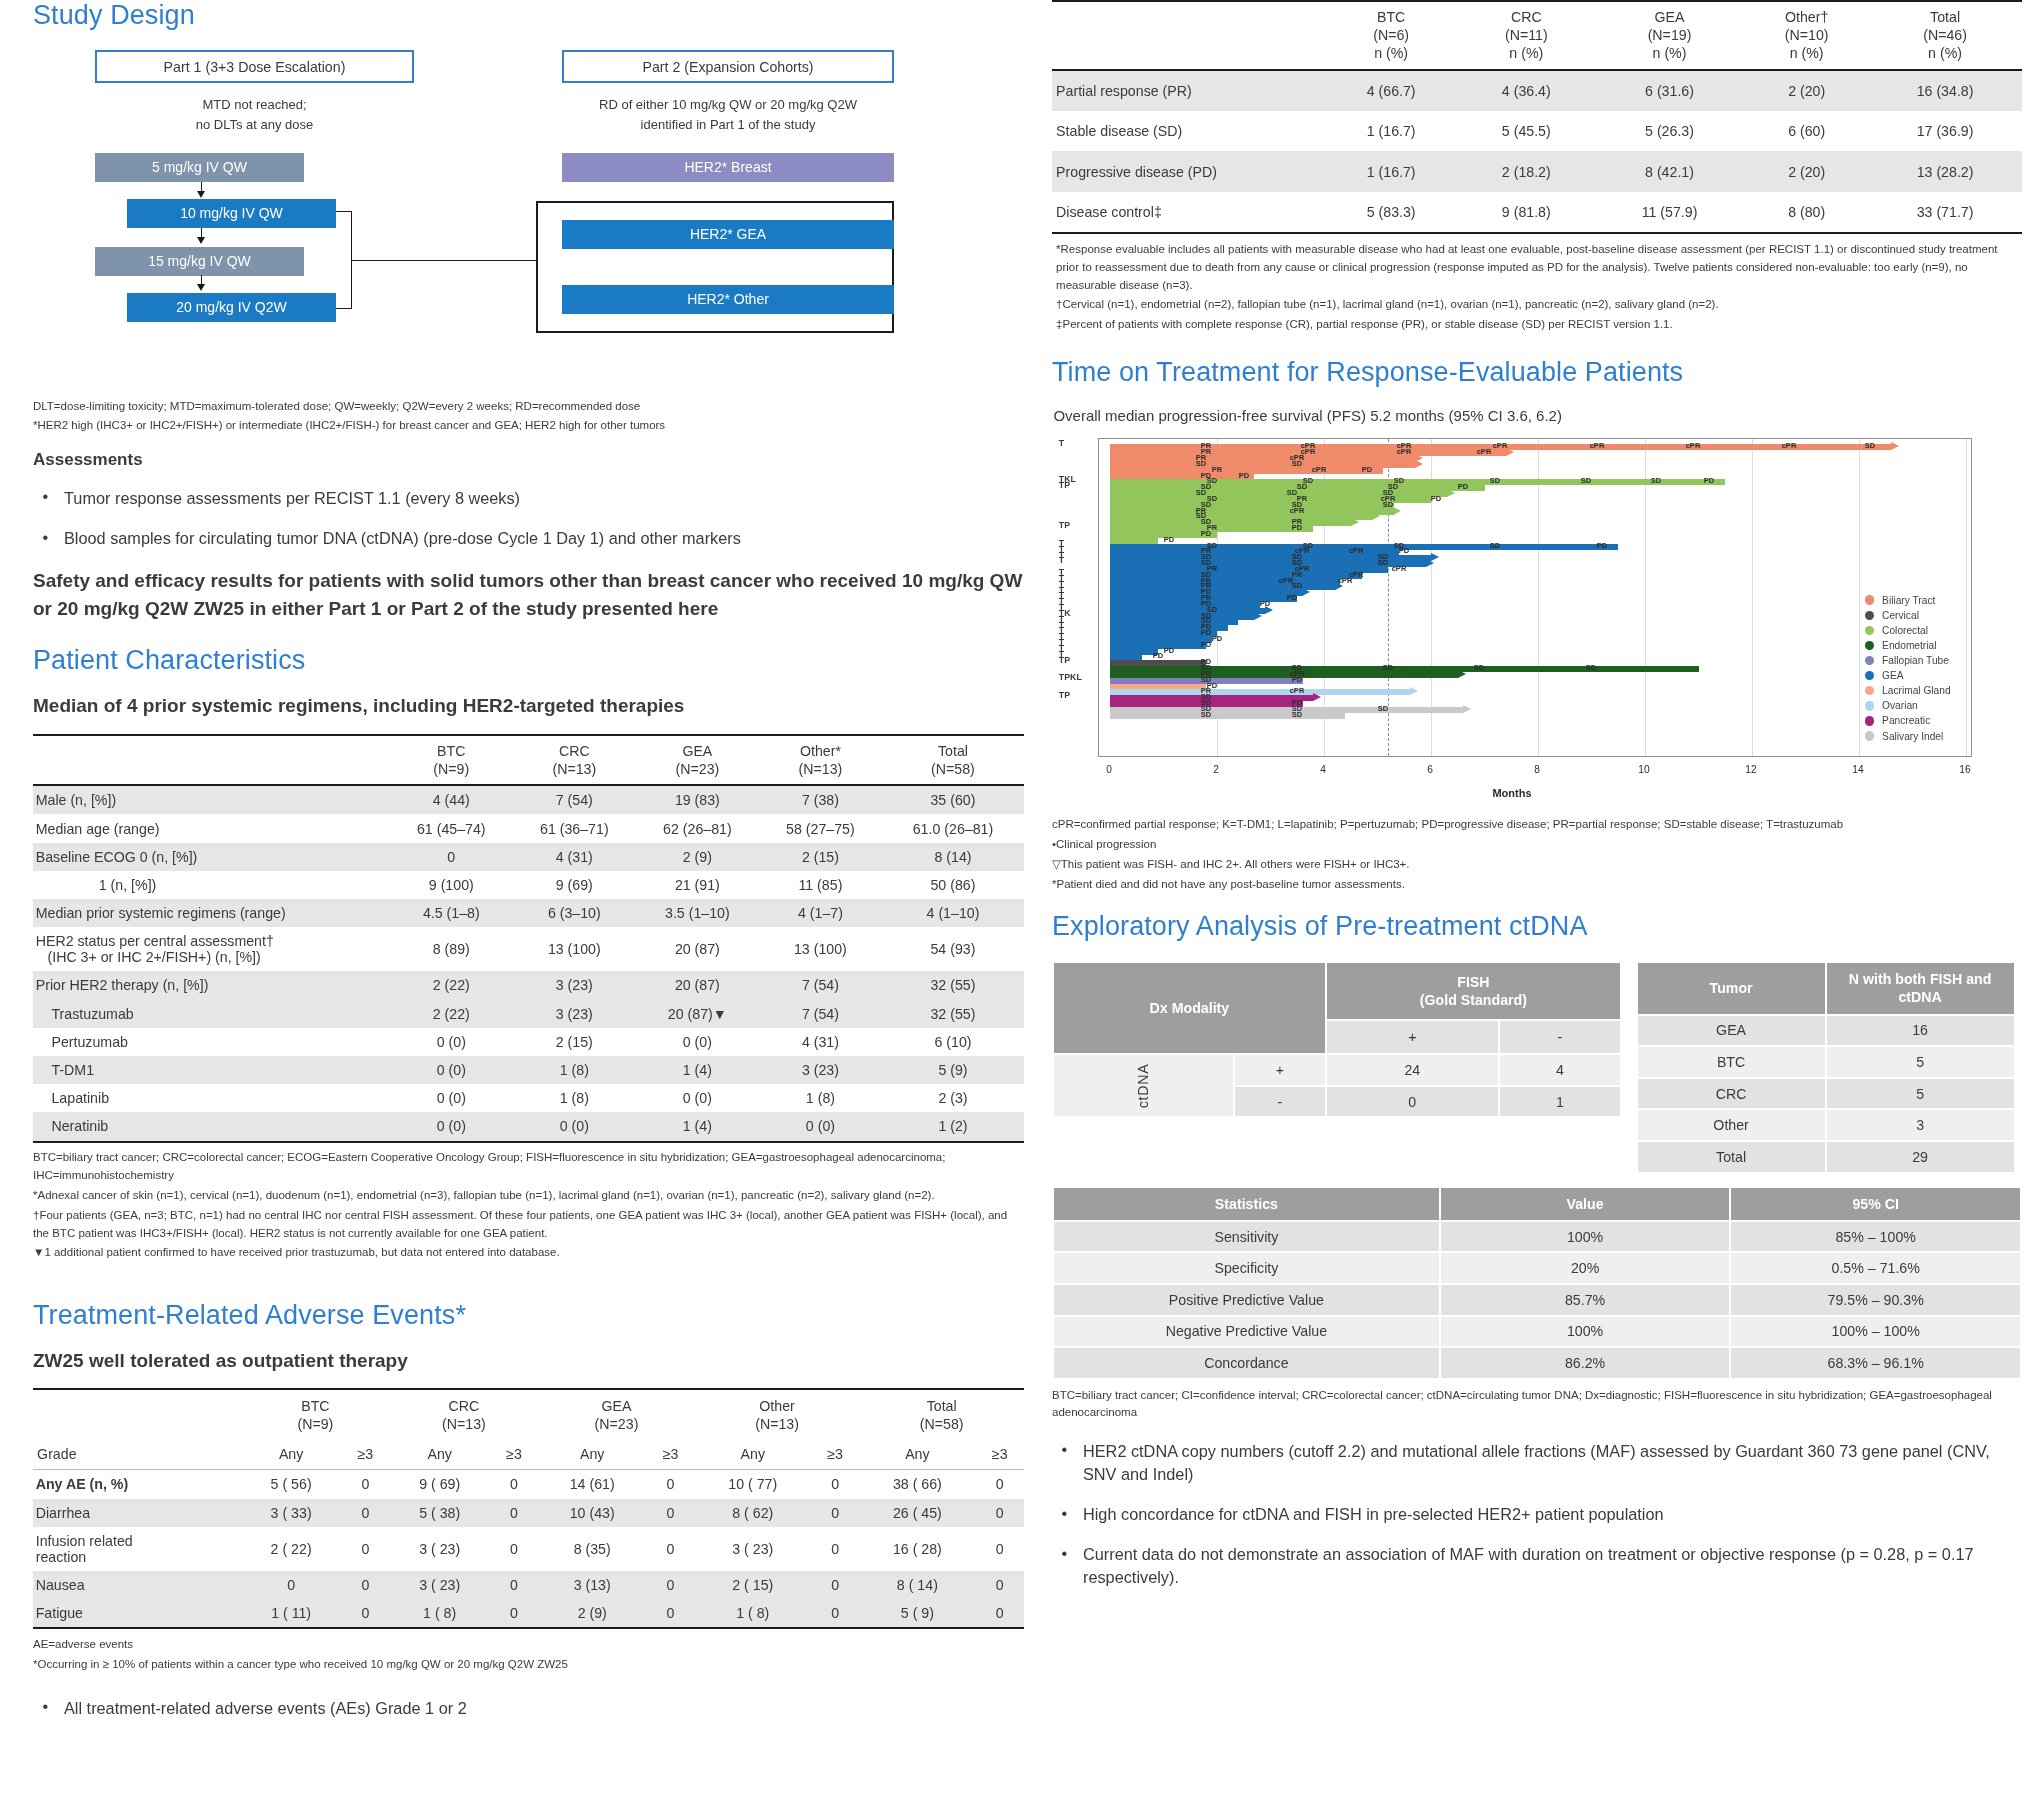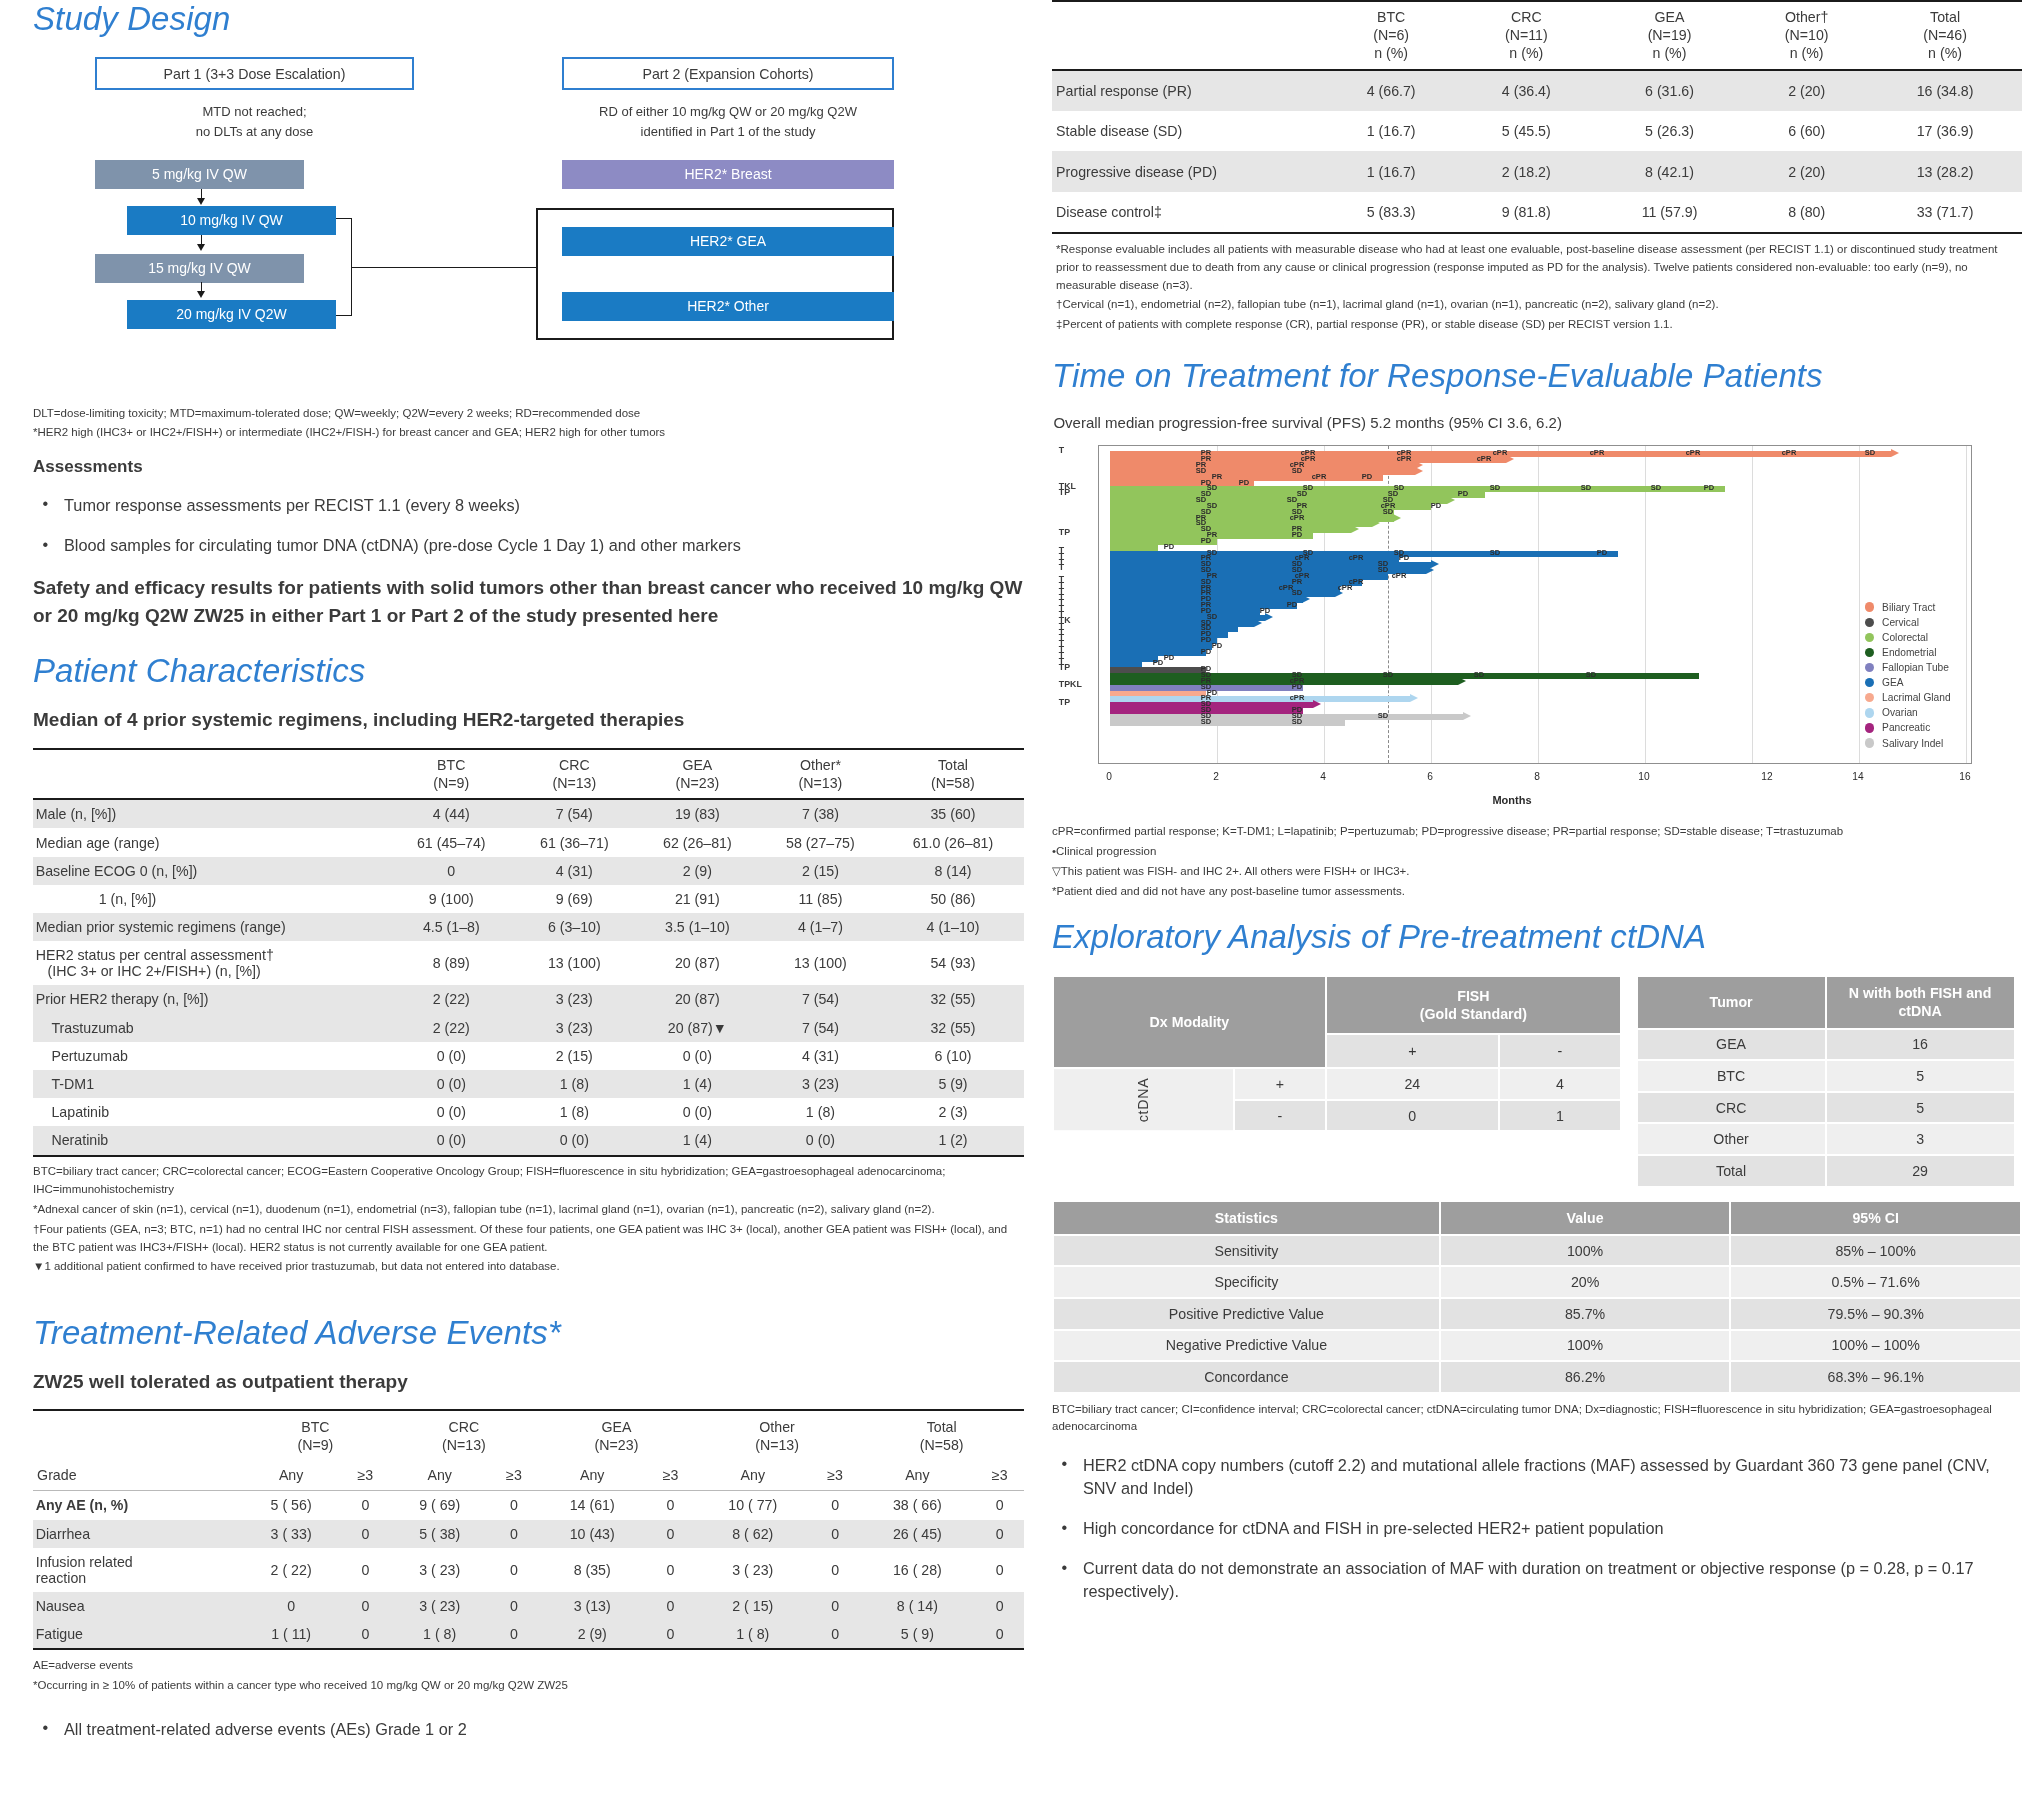--- a/index.html
+++ b/index.html
@@ -11,25 +11,24 @@
     color:#3b3b3b;
     position:relative;
     overflow:hidden;
   }
   .col { position:absolute; top:0; }
   .col-left  { left:33px;  width:991px; }
   .col-right { left:1052px; width:970px; }
 
   h2.section {
     color:#2f7fd0;
-    font-size:33px;
+    font-size:27px;
     font-weight:400;
     margin:0 0 19px 0;
     letter-spacing:0.1px;
-    font-style:italic;
   }
   .subhead {
     font-size:19px;
     font-weight:bold;
     color:#3b3b3b;
     margin:0 0 16.3px 0;
   }
 
   
   .flow { position:relative; height:353px; margin-top:6.8px; }
@@ -877,21 +876,21 @@
         <div class="ylab" style="top: 238px;">TPKL</div>
         <div class="ylab" style="top: 256px;">TP</div>
       </div>
     <div id="xticks">
         <div class="xtick" style="left: 57px;">0</div>
         <div class="xtick" style="left: 164px;">2</div>
         <div class="xtick" style="left: 271px;">4</div>
         <div class="xtick" style="left: 378px;">6</div>
         <div class="xtick" style="left: 485px;">8</div>
         <div class="xtick" style="left: 592px;">10</div>
-        <div class="xtick" style="left: 699px; margin-left: 16px;">12</div>
+        <div class="xtick" style="left: 699px;">12</div>
         <div class="xtick" style="left: 806px;">14</div>
         <div class="xtick" style="left: 913px;">16</div>
       </div>
     <div class="xaxis-title">Months</div>
   </div>
 
   <div class="fnote" style="margin-top:2.7px;">
     <p>cPR=confirmed partial response; K=T-DM1; L=lapatinib; P=pertuzumab; PD=progressive disease; PR=partial response;  SD=stable disease; T=trastuzumab</p>
     <p>•Clinical progression</p>
     <p>▽This patient was FISH- and IHC 2+. All others were FISH+ or IHC3+.</p>

